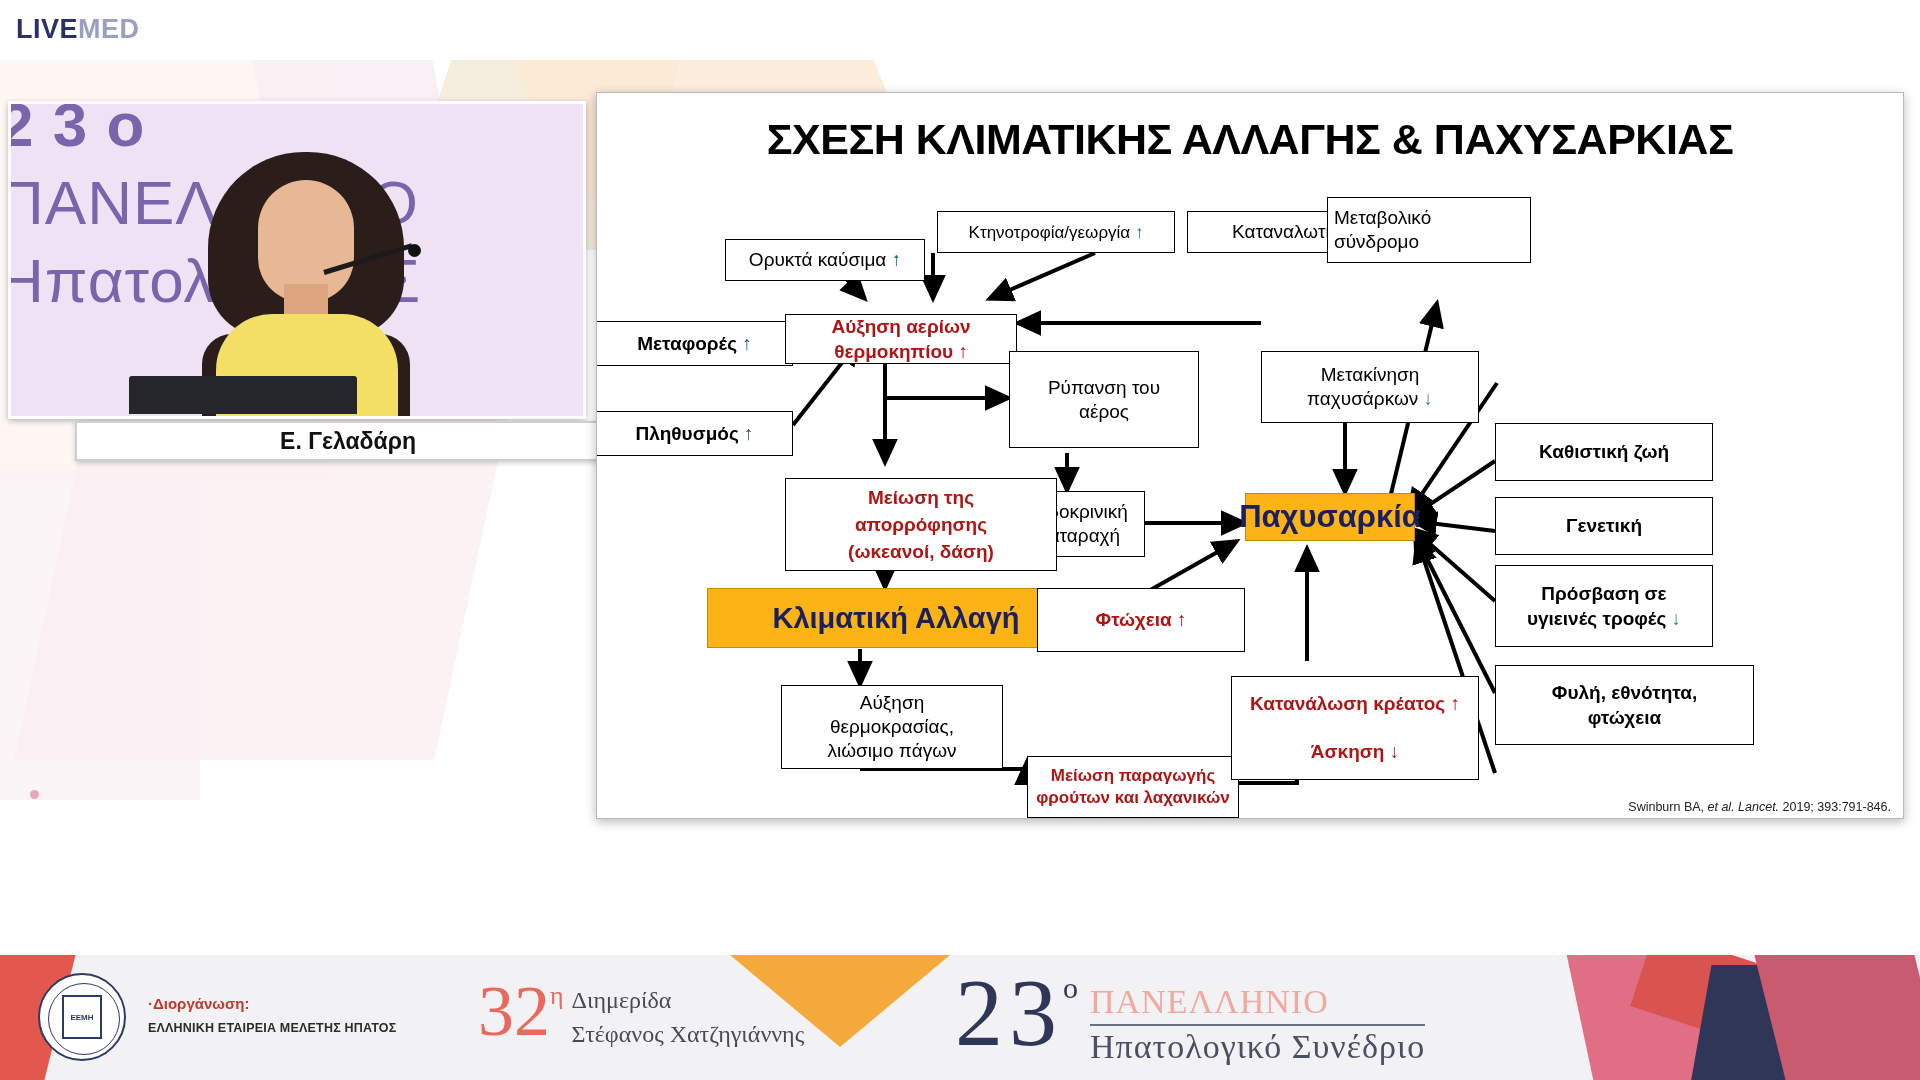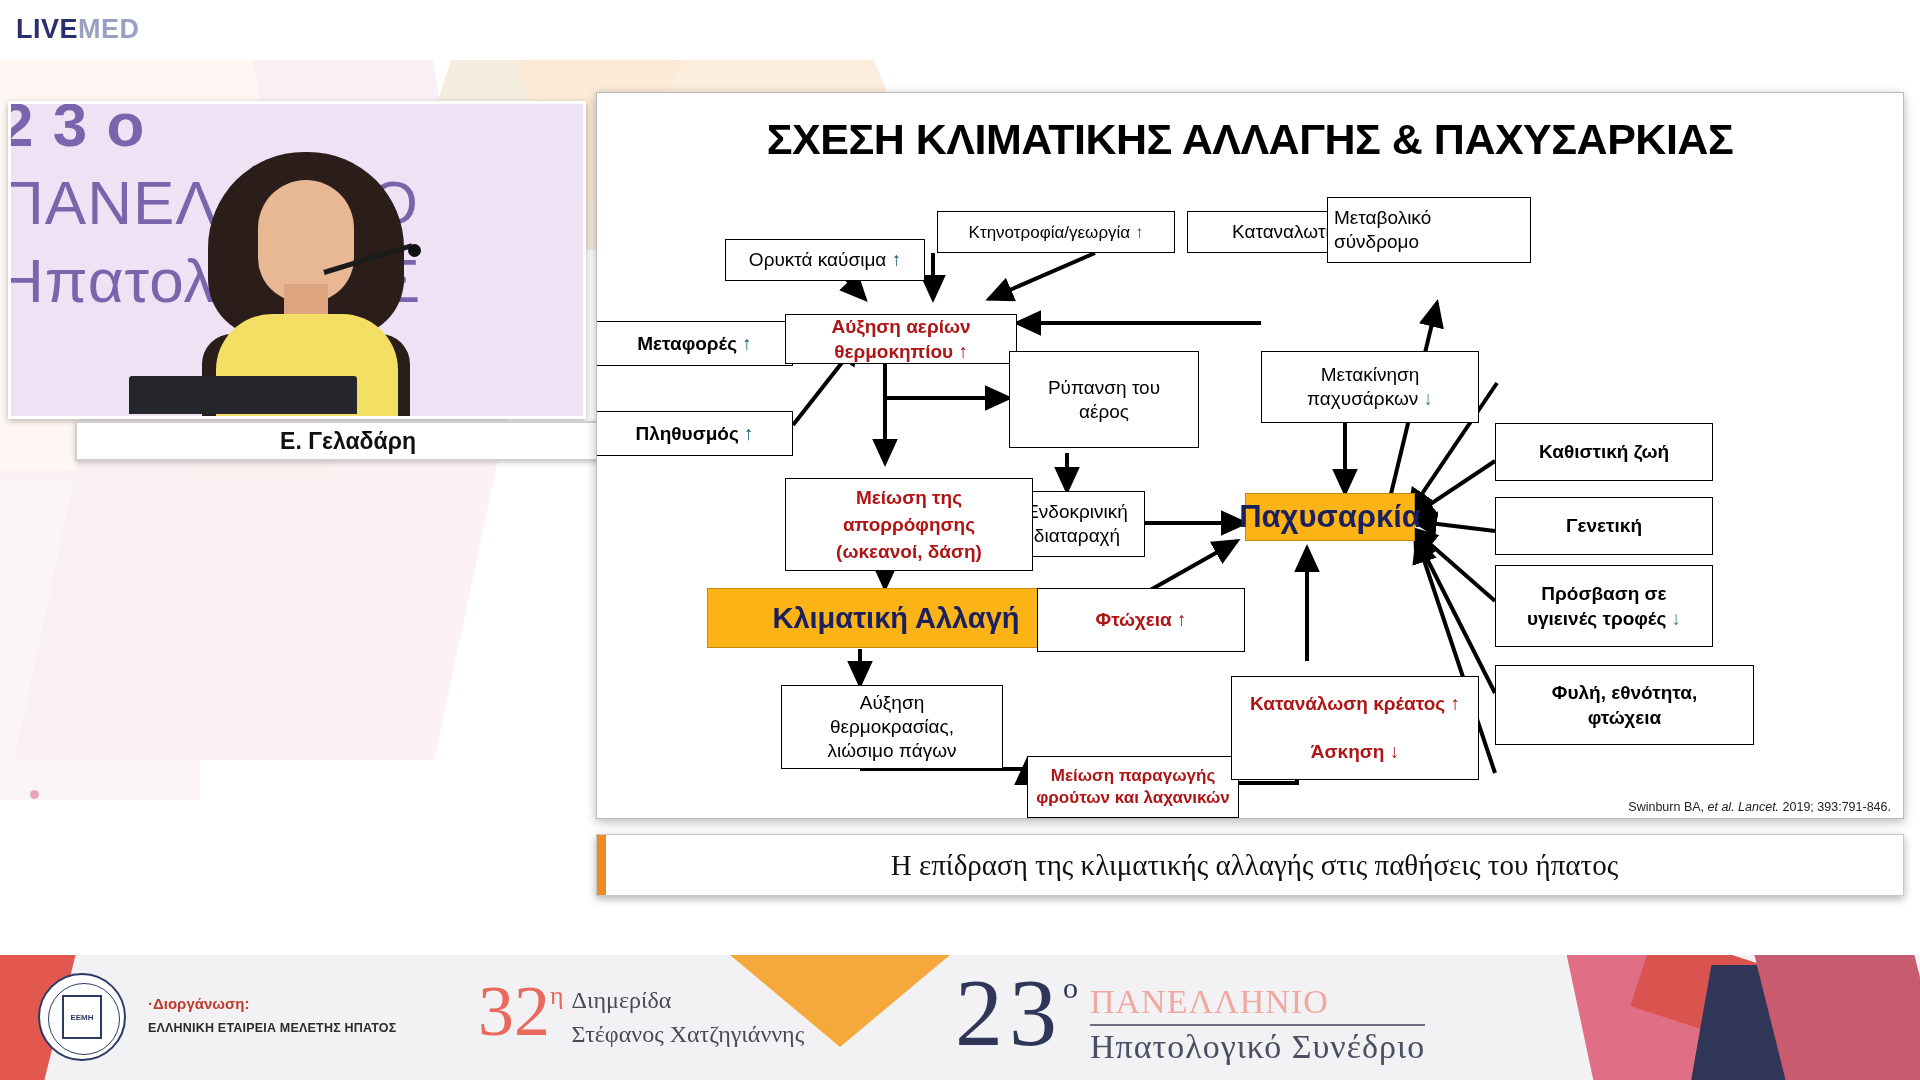--- a/index.html
+++ b/index.html
@@ -309,21 +309,21 @@
       <div class="node" style="left:412px;top:258px;width:190px;height:97px;flex-direction:column;">
         <span>Ρύπανση του</span>
         <span>αέρος</span>
       </div>
 
       <div class="node" style="left:412px;top:398px;width:136px;height:66px;flex-direction:column;">
         <span>Ενδοκρινική</span>
         <span>διαταραχή</span>
       </div>
 
-      <div class="node red" style="left:188px;top:370px;width:248px;height:93px;flex-direction:column;line-height:27px;justify-content:center;">
+      <div class="node red" style="left:188px;top:370px;width:272px;height:93px;flex-direction:column;line-height:27px;justify-content:center;">
         <span>Μείωση της</span>
         <span>απορρόφησης</span>
         <span>(ωκεανοί, δάση)</span>
       </div>
 
       <div class="node hl" style="left:110px;top:495px;width:378px;height:60px;">
         <span>Κλιματική Αλλαγή</span>
       </div>
 
       <div class="node red" style="left:440px;top:480px;width:208px;height:64px;">
@@ -377,24 +377,20 @@
 
       <div class="node red" style="left:634px;top:568px;width:248px;height:104px;flex-direction:column;justify-content:space-around;">
         <span><span>Κατανάλωση κρέατος</span> <span class="upr">↑</span></span>
         <span><span>Άσκηση</span> <span class="upr">↓</span></span>
       </div>
 
       <div id="citation"><span>Swinburn BA,</span> <i>et al. Lancet.</i><span> 2019; 393:791-846.</span></div>
     </div>
   </div>
 
-  <div id="lower-banner">
-    <div id="lower-banner-accent"></div>
-    <div id="lower-banner-text">Η επίδραση της κλιματικής αλλαγής στις παθήσεις του ήπατος</div>
-  </div>
 
   <div id="footer">
     <div class="f-shape" id="f-red-l"></div>
     <div class="f-shape" id="f-orange-tri"></div>
     <div class="f-shape" id="f-pink-r"></div>
     <div class="f-shape" id="f-red-r2"></div>
     <div class="f-shape" id="f-navy-r"></div>
     <div class="f-shape" id="f-rose-r"></div>
 
     <div id="f-logo">

